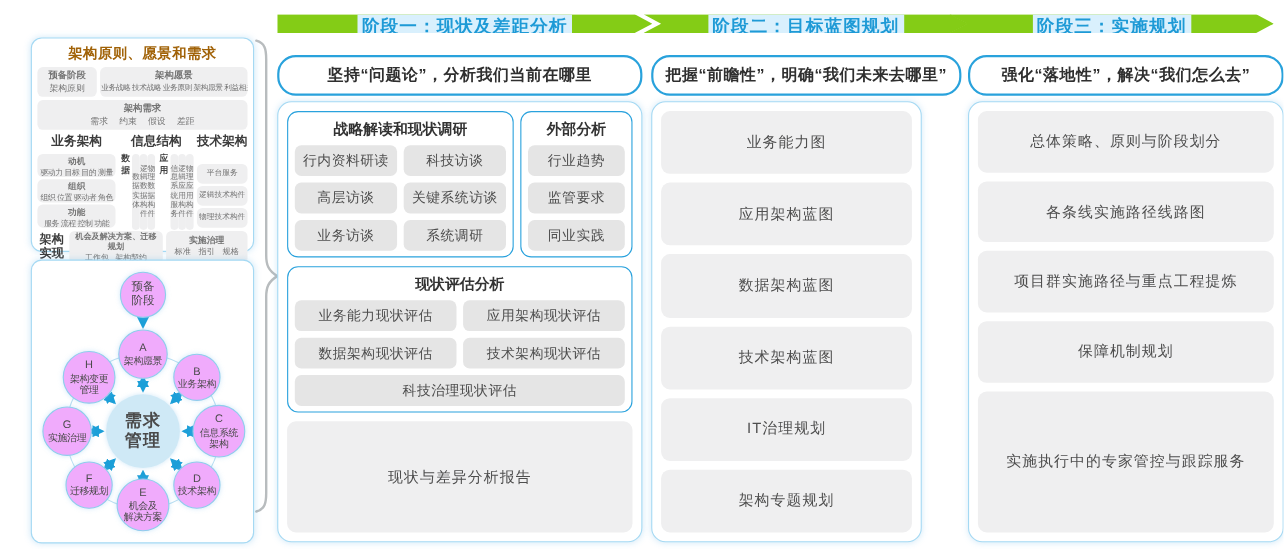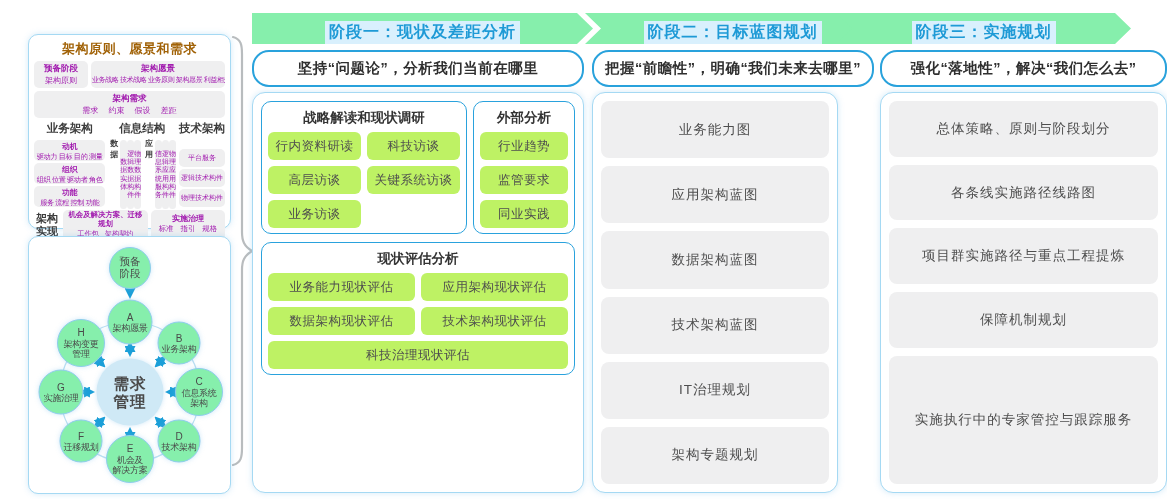--- a/index.html
+++ b/index.html
@@ -4,21 +4,21 @@
 <style>
   * { margin:0; padding:0; box-sizing:border-box; }
   body { background:#fff; font-family:"Liberation Sans","DejaVu Sans",sans-serif; }
   .canvas { position:relative; width:1167px; height:499px; background:#fff; overflow:hidden; color:#404040; }
 
   
   .panel { position:absolute; background:#fff; border:1.5px solid #a5d9f3; border-radius:10px;
            box-shadow:0 0 6px rgba(100,180,230,.28); }
   .fw-panel { left:28px; top:34px; width:203px; height:195px; padding:4px 5px; }
   .fw-title { font-size:13px; font-weight:bold; text-align:center; color:#a16207; letter-spacing:.5px; margin:1px 0 3px; }
-  .gbox { background:#efeff0; border-radius:5px; text-align:center; color:#a21caf; }
+  .gbox { background:#efeff0; border-radius:5px; text-align:center; color:#737373; }
   .fw-row1 { display:flex; gap:3px; }
   .prep-box { width:54px; padding:2px 1px; }
   .prep-box .b1 { font-size:8.5px; font-weight:bold; }
   .prep-box .b2 { font-size:8px; }
   .vision-box { flex:1; padding:2px 1px; overflow:hidden; }
   .vision-box .b1 { font-size:8.5px; font-weight:bold; }
   .vision-box .b2 { font-size:7px; white-space:nowrap; letter-spacing:-.4px; }
   .req-box { margin-top:3px; padding:2px 0; }
   .req-box .b1 { font-size:8.5px; font-weight:bold; }
   .req-box .b2 { font-size:8px; word-spacing:8px; }
@@ -42,47 +42,47 @@
   .real-label { width:26px; font-size:11px; font-weight:bold; color:#3c3c3c; line-height:1.15;
                 display:flex; align-items:center; text-align:center; }
   .real-box { flex:1.15; padding:1px 2px; overflow:hidden; }
   .real-box .t { font-size:7.4px; font-weight:bold; line-height:1.2; }
   .real-box .x { font-size:7.2px; word-spacing:4px; }
   .real-box2 { flex:1; padding:3px 2px; }
 
   
   .cycle-panel { left:28px; top:236px; width:203px; height:258px; }
   .cnode { position:absolute; transform:translate(-50%,-50%); border-radius:50%;
-           background:#86efac; border:1.2px solid #8ecdec; display:flex; flex-direction:column;
+           background:#f0abfc; border:1.2px solid #8ecdec; display:flex; flex-direction:column;
            align-items:center; justify-content:center; text-align:center; color:#4a4a4a;
            line-height:1.12; box-shadow:0 0 5px rgba(120,190,235,.35); }
   .cnode .nid { font-size:10px; }
   .cnode .nlb { font-size:9px; white-space:pre-line; letter-spacing:-.3px; }
   .center-node { background:#cfe9f6; border:none; font-weight:bold; font-size:15.5px;
                  letter-spacing:1px; white-space:pre-line; color:#4a4a4a; }
   .prep-node { font-size:10.5px; white-space:pre-line; color:#4a4a4a; }
   .cycle-svg, .brace-svg { position:absolute; }
 
   
-  .band { position:absolute; top:13px; height:31px; background:#86efac; display:flex;
-          align-items:flex-end; justify-content:center; }
+  .band { position:absolute; top:13px; height:17px; background:#84cc16; display:flex;
+          align-items:flex-start; justify-content:center; }
   .band-tip { clip-path:polygon(0 0, calc(100% - 16px) 0, 100% 50%, calc(100% - 16px) 100%, 0 100%); }
   .band-notch { clip-path:polygon(0 0, calc(100% - 16px) 0, 100% 50%, calc(100% - 16px) 100%, 0 100%, 16px 50%); }
   .band .txt { font-size:16px; font-weight:bold; color:#1e9ad6; background:#d9f0fd;
                padding:1px 4px; letter-spacing:1px; }
   .slogan { position:absolute; top:50px; height:37px; background:#fff; border:2px solid #29a2dc;
             border-radius:17px; display:flex; align-items:center; justify-content:center;
             font-size:14.5px; font-weight:bold; color:#2f2f2f; letter-spacing:.5px; }
   .pcontainer { position:absolute; top:92px; height:401px; background:#fff; border:1.5px solid #a5d9f3;
                 border-radius:13px; box-shadow:0 0 6px rgba(100,180,230,.28); padding:8px;
                 display:flex; flex-direction:column; gap:8px; }
   .bluebox { border:1.5px solid #2aa2dd; border-radius:10px; padding:5px 6px; background:#fff; }
   .bluebox .btitle { font-size:13.5px; font-weight:bold; text-align:center; color:#333; margin:2px 0 5px; }
   .grid2 { display:grid; grid-template-columns:1fr 1fr; gap:6px; }
-  .item { background:#bef264; border-radius:6px; display:flex; align-items:center; justify-content:center;
+  .item { background:#e5e5e5; border-radius:6px; display:flex; align-items:center; justify-content:center;
           font-size:12.5px; color:#4e4e4e; height:28px; letter-spacing:.5px; }
   .span2 { grid-column:1 / span 2; }
   .stack { display:flex; flex-direction:column; gap:6px; }
   .p1-toprow { display:flex; gap:6px; }
   .p1-research { width:206px; }
   .p1-external { flex:1; }
   .bigitem { background:#efeff0; border-radius:8px; display:flex; align-items:center; justify-content:center;
              font-size:13.5px; color:#4e4e4e; letter-spacing:1px; flex:1; }
 </style>
 </head>
@@ -224,38 +224,39 @@
 管理</span>
     </div>
   </div>
 
   <div class="band band-tip" style="left:252px;width:341px;">
     <span class="txt">阶段一：现状及差距分析</span>
   </div>
   <div class="band band-notch" style="left:585px;width:295px;">
     <span class="txt">阶段二：目标蓝图规划</span>
   </div>
-  <div class="band band-notch" style="left:836px;width:295px;">
+  <div class="band band-notch" style="left:863px;width:295px;">
     <span class="txt">阶段三：实施规划</span>
   </div>
 
   <div class="slogan" style="left:252px;width:332px;">坚持“问题论”，分析我们当前在哪里</div>
   <div class="slogan" style="left:592px;width:282px;text-align:center;">把握“前瞻性”，明确“我们未来去哪里”</div>
   <div class="slogan" style="left:880px;width:287px;">强化“落地性”，解决“我们怎么去”</div>
 
   <div class="pcontainer" style="left:252px;width:332px;">
     <div class="p1-toprow">
       <div class="bluebox p1-research">
         <div class="btitle">战略解读和现状调研</div>
         <div class="grid2">
           <div class="item">行内资料研读</div>
           <div class="item">科技访谈</div>
           <div class="item">高层访谈</div>
           <div class="item">关键系统访谈</div>
           <div class="item">业务访谈</div>
+          <div class="item">系统调研</div>
         </div>
       </div>
       <div class="bluebox p1-external">
         <div class="btitle">外部分析</div>
         <div class="stack">
           <div class="item">行业趋势</div>
           <div class="item">监管要求</div>
           <div class="item">同业实践</div>
         </div>
       </div>
@@ -263,20 +264,21 @@
     <div class="bluebox">
       <div class="btitle">现状评估分析</div>
       <div class="grid2">
         <div class="item">业务能力现状评估</div>
         <div class="item">应用架构现状评估</div>
         <div class="item">数据架构现状评估</div>
         <div class="item">技术架构现状评估</div>
         <div class="item span2">科技治理现状评估</div>
       </div>
     </div>
+    <div class="bigitem">现状与差异分析报告</div>
   </div>
 
   <div class="pcontainer" style="left:592px;width:246px;">
     <div class="bigitem">业务能力图</div>
     <div class="bigitem">应用架构蓝图</div>
     <div class="bigitem">数据架构蓝图</div>
     <div class="bigitem">技术架构蓝图</div>
     <div class="bigitem">IT治理规划</div>
     <div class="bigitem">架构专题规划</div>
   </div>

